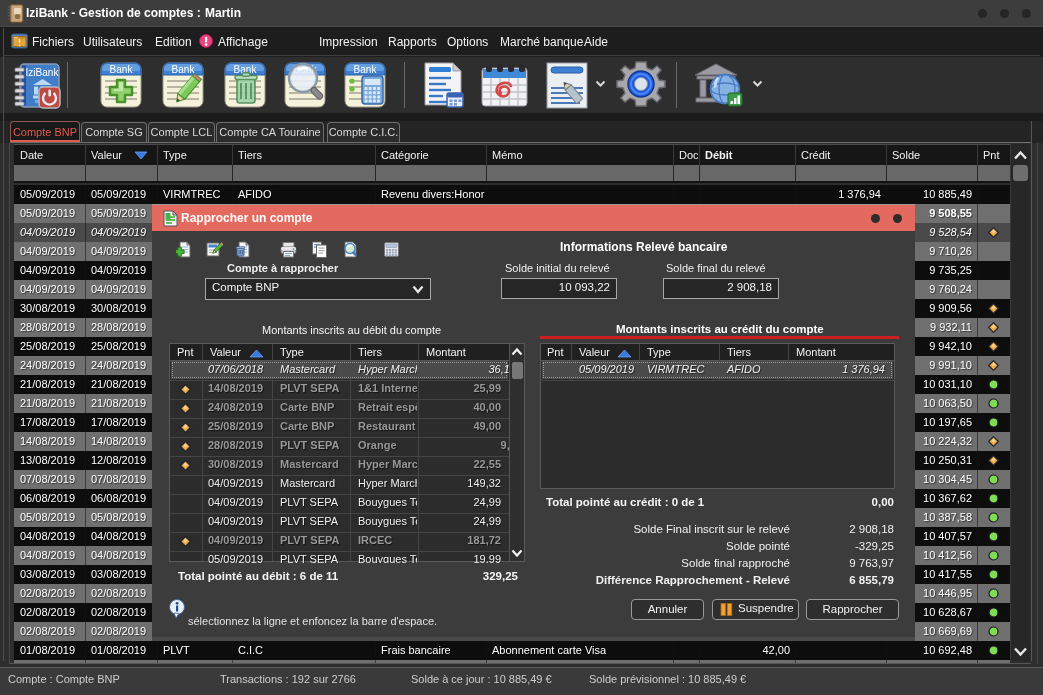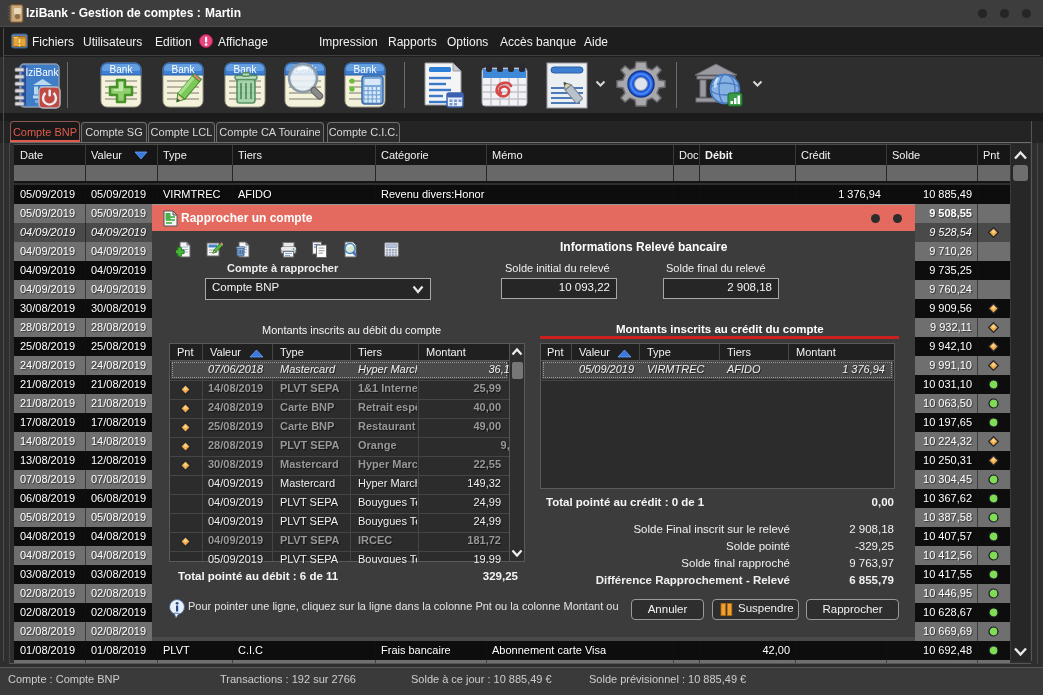--- a/index.html
+++ b/index.html
@@ -37,21 +37,21 @@
 <circle cx="8.5" cy="12.2" r="1.4" fill="#ffe98a" stroke="#a87818" stroke-width="0.5"></circle>
 </svg>
 <div class="abs txt" style="left:32px;top:35px;font-size:12px;color:#f2f2f2;font-weight:normal;">Fichiers</div>
 <div class="abs txt" style="left:83px;top:35px;font-size:12px;color:#f2f2f2;font-weight:normal;">Utilisateurs</div>
 <div class="abs txt" style="left:155px;top:35px;font-size:12px;color:#f2f2f2;font-weight:normal;">Edition</div>
 <div class="abs txt" style="left:218px;top:35px;font-size:12px;color:#f2f2f2;font-weight:normal;">Affichage</div>
 <div class="abs txt" style="left:279px;top:35px;font-size:10px;color:#f2f2f2;font-weight:normal;margin-top:24px;">Listes</div>
 <div class="abs txt" style="left:319px;top:35px;font-size:12px;color:#f2f2f2;font-weight:normal;">Impression</div>
 <div class="abs txt" style="left:388px;top:35px;font-size:12px;color:#f2f2f2;font-weight:normal;">Rapports</div>
 <div class="abs txt" style="left:447px;top:35px;font-size:12px;color:#f2f2f2;font-weight:normal;">Options</div>
-<div class="abs txt" style="left:500px;top:35px;font-size:12px;color:#f2f2f2;font-weight:normal;">Accès banque</div>
+<div class="abs txt" style="left:500px;top:35px;font-size:12px;color:#f2f2f2;font-weight:normal;">Marché banque</div>
 <div class="abs txt" style="left:584px;top:35px;font-size:12px;color:#f2f2f2;font-weight:normal;">Aide</div>
 <svg class="abs" style="left:199px;top:34px" width="14" height="14" viewBox="0 0 14 14">
 <circle cx="7" cy="7" r="6.5" fill="#e8467c"></circle>
 <circle cx="7" cy="7" r="6.5" fill="none" stroke="#b3165a" stroke-width="1"></circle>
 <rect x="6" y="2.8" width="2.2" height="5.6" rx="1" fill="#fff"></rect>
 <circle cx="7.1" cy="10.6" r="1.3" fill="#fff"></circle>
 </svg>
 <div class="abs" style="left:0;top:57px;width:1043px;height:56px;background:#2e2e2e;"></div>
 <div class="abs" style="left:0;top:113px;width:1043px;height:8px;background:#1b1b1b;"></div>
 <div class="abs" style="left:67px;top:62px;width:1px;height:46px;background:#6a6a6a;"></div>
@@ -781,21 +781,21 @@
 <div class="abs txt" style="right:253px;top:557px;font-size:11.5px;color:#f0f0f0;font-weight:normal;text-align:right;">Solde final rapproché</div>
 <div class="abs txt" style="right:149px;top:557px;font-size:11.5px;color:#f0f0f0;font-weight:normal;text-align:right;">9 763,97</div>
 <div class="abs txt" style="right:253px;top:574px;font-size:11.5px;color:#f0f0f0;font-weight:bold;text-align:right;">Différence Rapprochement - Relevé</div>
 <div class="abs txt" style="right:149px;top:574px;font-size:11.5px;color:#f0f0f0;font-weight:bold;text-align:right;">6 855,79</div>
 <svg class="abs" style="left:168px;top:599px" width="18" height="20" viewBox="0 0 18 20">
 <circle cx="9" cy="8" r="7.5" fill="#e8f0fa" stroke="#4a6a9a"></circle>
 <path d="M6 14 l2 5 3-4.5 z" fill="#e8f0fa" stroke="#4a6a9a" stroke-width="0.8"></path>
 <rect x="8" y="6.5" width="2.2" height="6" fill="#2a4a8a"></rect>
 <circle cx="9.1" cy="4.3" r="1.4" fill="#2a4a8a"></circle>
 </svg>
-<div class="abs txt" style="left:188px;top:600px;font-size:11px;color:#e2e2e2;font-weight:normal;">Pour pointer une ligne, cliquez sur la ligne dans la colonne Pnt ou la colonne Montant ou</div>
+<div class="abs txt" style="left:188px;top:615px;font-size:11px;color:#e2e2e2;font-weight:normal;">sélectionnez la ligne et enfoncez la barre d'espace.</div>
 <div class="abs" style="left:631px;top:599px;width:73px;height:21px;background:#2e2e2e;border:1px solid #9a9a9a;border-radius:4px;color:#f2f2f2;font-size:11.5px;text-align:center;line-height:19px;">Annuler</div>
 <div class="abs" style="left:712px;top:599px;width:87px;height:21px;background:#2e2e2e;border:1px solid #9a9a9a;border-radius:4px;"></div>
 <svg class="abs" style="left:720px;top:603px" width="13" height="13" viewBox="0 0 13 13">
       <rect x="1" y="0.5" width="4.6" height="12" fill="#f0a030" stroke="#b06a10" stroke-width="0.8"></rect>
       <rect x="7.2" y="0.5" width="4.6" height="12" fill="#f0a030" stroke="#b06a10" stroke-width="0.8"></rect>
     </svg>
 <div class="abs txt" style="left:738px;top:602px;font-size:11.5px;color:#f2f2f2;font-weight:normal;">Suspendre</div>
 <div class="abs" style="left:806px;top:599px;width:93px;height:21px;background:#2e2e2e;border:1px solid #9a9a9a;border-radius:4px;color:#f2f2f2;font-size:11.5px;text-align:center;line-height:19px;">Rapprocher</div>
 </div>
 </body></html>

